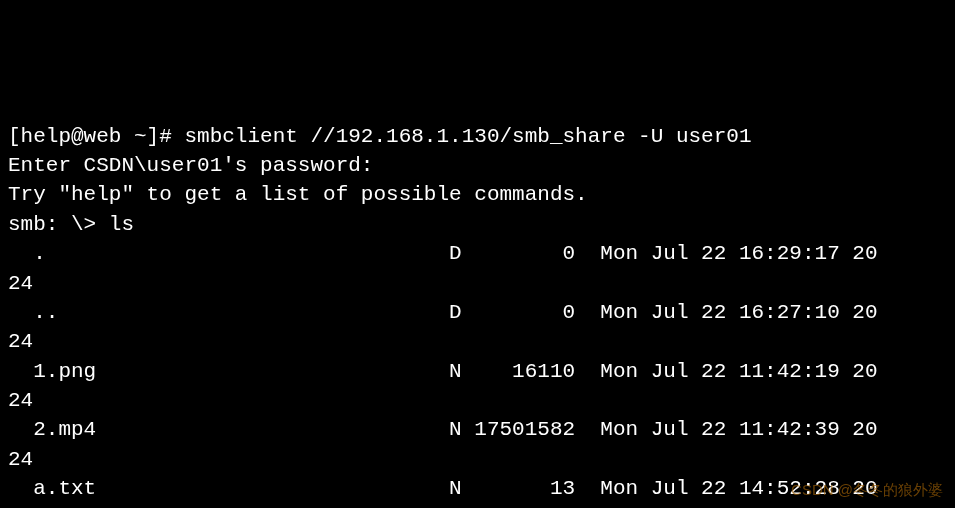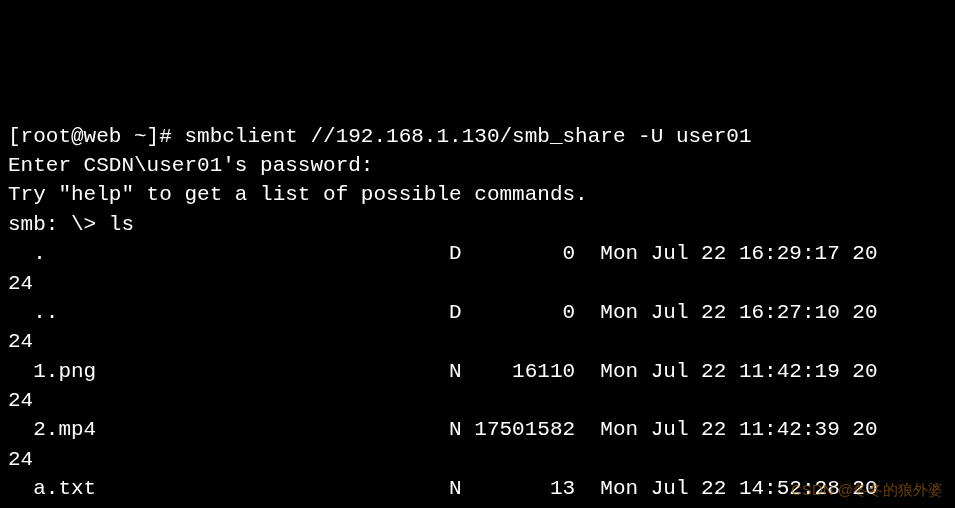--- a/index.html
+++ b/index.html
@@ -31,21 +31,21 @@
       font-size: 15px;
       opacity: 0.65;
       font-family: sans-serif;
     }
   </style>
 </head>
 <body>
 
 
 
-<div class="terminal"><span><span>[root@web ~]# smbclient //192.168.1.130/smb_share -U user01</span></span>
+<div class="terminal"><span><span>[help@web ~]# smbclient //192.168.1.130/smb_share -U user01</span></span>
 <span>Enter CSDN\user01's password:</span>
 <span>Try "help" to get a list of possible commands.</span>
 <span><span>smb: \&gt; </span><span>ls</span></span>
 <span id="file-listing">  .                                D        0  Mon Jul 22 16:29:17 20
 24
   ..                               D        0  Mon Jul 22 16:27:10 20
 24
   1.png                            N    16110  Mon Jul 22 11:42:19 20
 24
   2.mp4                            N 17501582  Mon Jul 22 11:42:39 20

